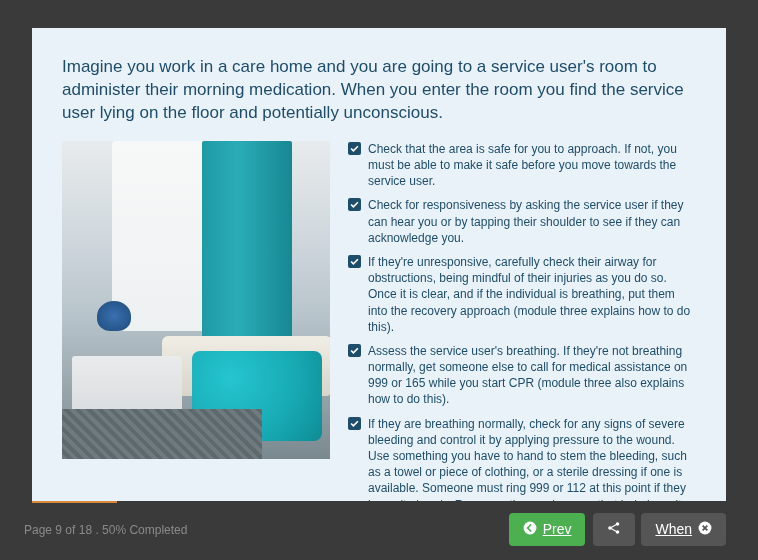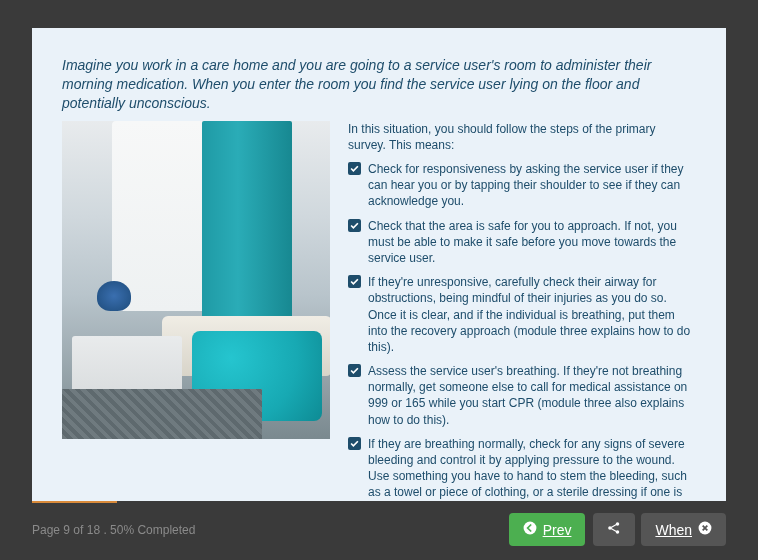--- a/index.html
+++ b/index.html
@@ -20,24 +20,23 @@
     overflow: hidden;
   }
   .title {
     color: #1e4d6b;
     font-size: 26px;
     font-weight: 400;
     margin-bottom: 14px;
   }
   .scenario {
     color: #1e4d6b;
-    font-size: 14px;
+    font-size: 17px;
     line-height: 1.35;
-    margin-bottom: 8px;
-    font-style: italic;
+    margin-bottom: 16px;
   }
   .main-area {
     display: flex;
     gap: 18px;
   }
   .photo {
     width: 268px;
     height: 318px;
     flex-shrink: 0;
     background: linear-gradient(180deg, #e8ebed 0%, #d0d8dd 30%, #b8c4cb 55%, #7a898f 100%);
@@ -116,40 +115,39 @@
   .check-icon svg { display: block; }
   .orange-line {
     height: 2px;
     background: #d98a3a;
     margin: 0 32px;
     width: 85px;
   }
   .footer {
     display: flex;
     align-items: center;
-    padding: 10px 32px 14px 32px;
+    padding: 10px 32px 14px 24px;
     gap: 8px;
   }
   .page-info {
     color: #8a8a8a;
     font-size: 12px;
     flex: 1;
   }
   .nav-buttons {
     display: flex;
     gap: 6px;
   }
   .btn {
     border: none;
     border-radius: 4px;
     padding: 8px 14px;
     font-size: 14px;
     cursor: pointer;
     display: inline-flex;
-    align-items: center;
     gap: 6px;
     color: #fff;
   }
   .btn.green { background: #4caf50; }
   .btn.green .lbl { text-decoration: underline; }
   .btn.gray { background: #555; }
   .right-controls {
     display: flex;
     gap: 6px;
     align-items: center;
@@ -165,37 +163,36 @@
   <div class="main-area">
     <div class="photo">
       <div class="curtain"></div>
       <div class="bed"></div>
       <div class="blanket"></div>
       <div class="cabinet"></div>
       <div class="lamp"></div>
       <div class="rug"></div>
     </div>
     <div class="right-col">
-      <p class="intro-line">In this situation, you should follow the steps of the primary survey. This means:</p>
       <ul class="checklist">
         <li>
           <span class="check-icon">
               <svg viewBox="0 0 16 16" width="9" height="9">
                 <path d="M2 8l4 4 8-8" stroke="#fff" stroke-width="3" fill="none"></path>
               </svg>
             </span>
+          <span>Check that the area is safe for you to approach. If not, you must be able to make it safe before you move towards the service user.</span>
+        </li>
+        <li>
+          <span class="check-icon">
+              <svg viewBox="0 0 16 16" width="9" height="9">
+                <path d="M2 8l4 4 8-8" stroke="#fff" stroke-width="3" fill="none"></path>
+              </svg>
+            </span>
           <span>Check for responsiveness by asking the service user if they can hear you or by tapping their shoulder to see if they can acknowledge you.</span>
-        </li>
-        <li>
-          <span class="check-icon">
-              <svg viewBox="0 0 16 16" width="9" height="9">
-                <path d="M2 8l4 4 8-8" stroke="#fff" stroke-width="3" fill="none"></path>
-              </svg>
-            </span>
-          <span>Check that the area is safe for you to approach. If not, you must be able to make it safe before you move towards the service user.</span>
         </li>
         <li>
           <span class="check-icon">
               <svg viewBox="0 0 16 16" width="9" height="9">
                 <path d="M2 8l4 4 8-8" stroke="#fff" stroke-width="3" fill="none"></path>
               </svg>
             </span>
           <span>If they're unresponsive, carefully check their airway for obstructions, being mindful of their injuries as you do so. Once it is clear, and if the individual is breathing, put them into the recovery approach (module three explains how to do this).</span>
         </li>
         <li>

